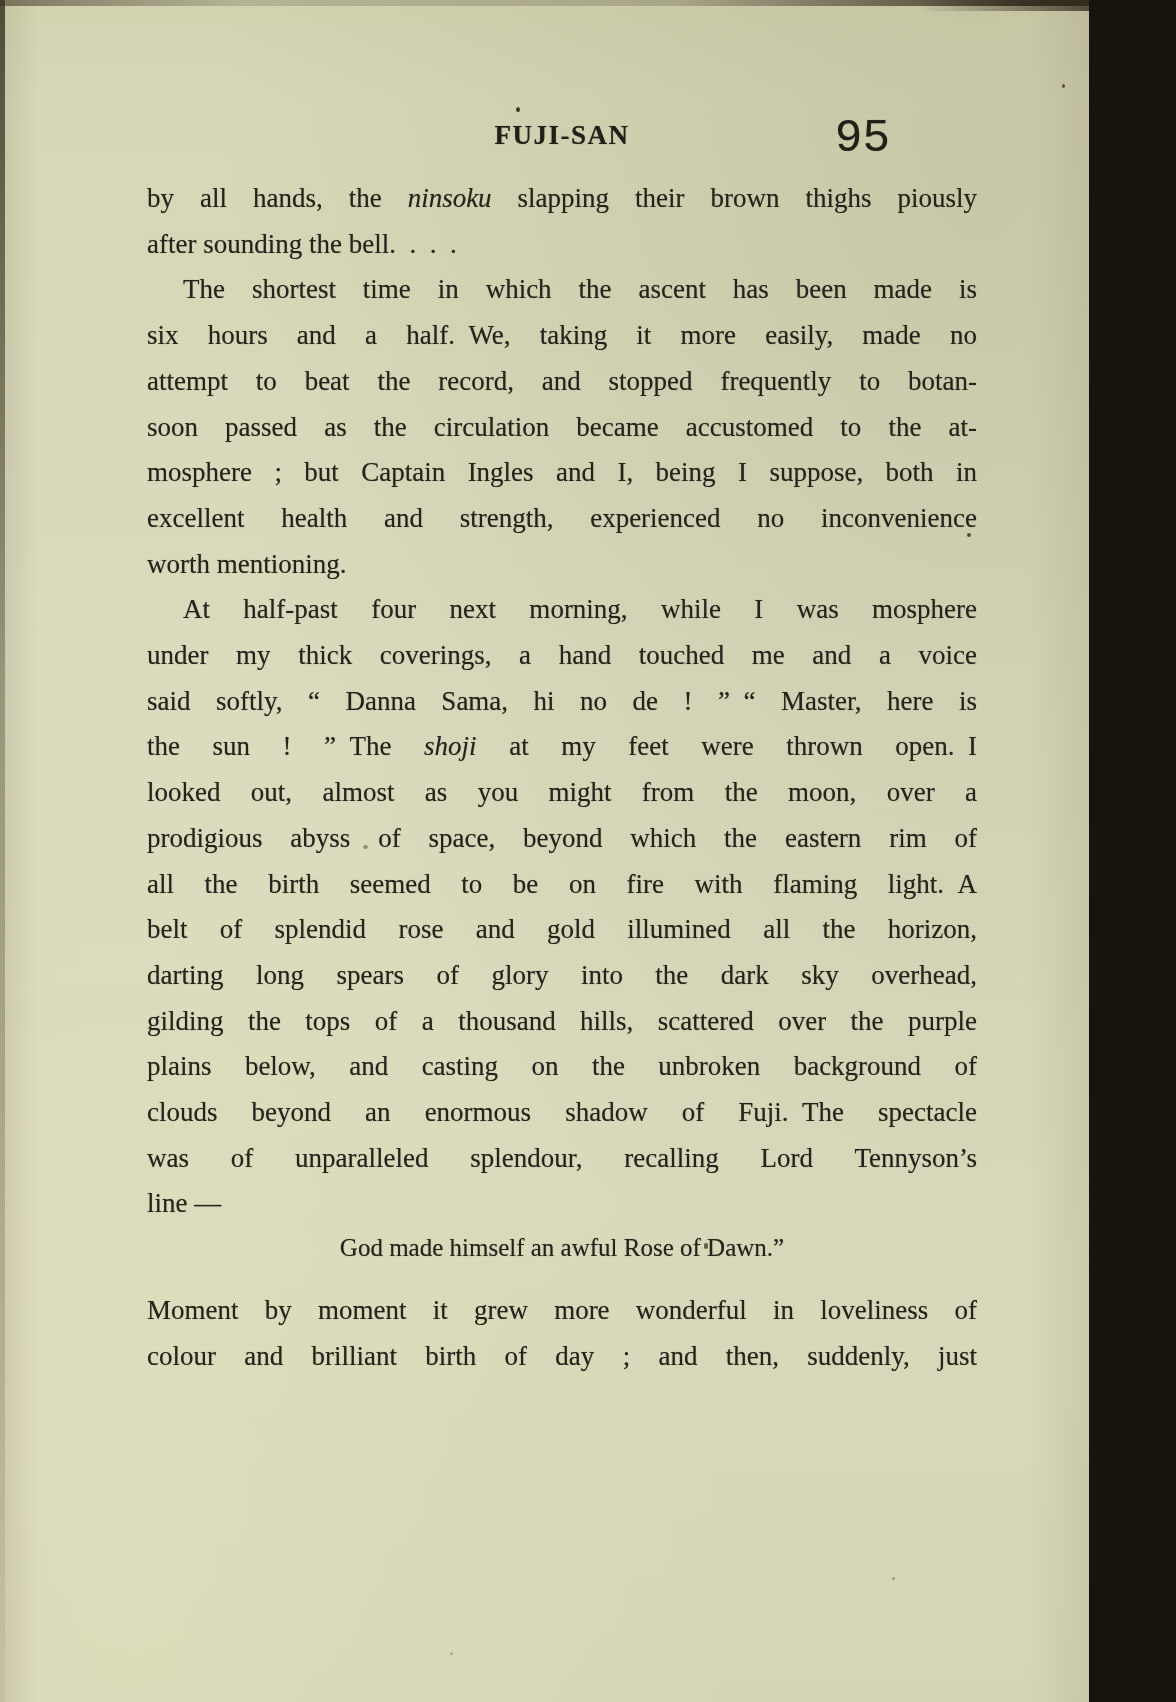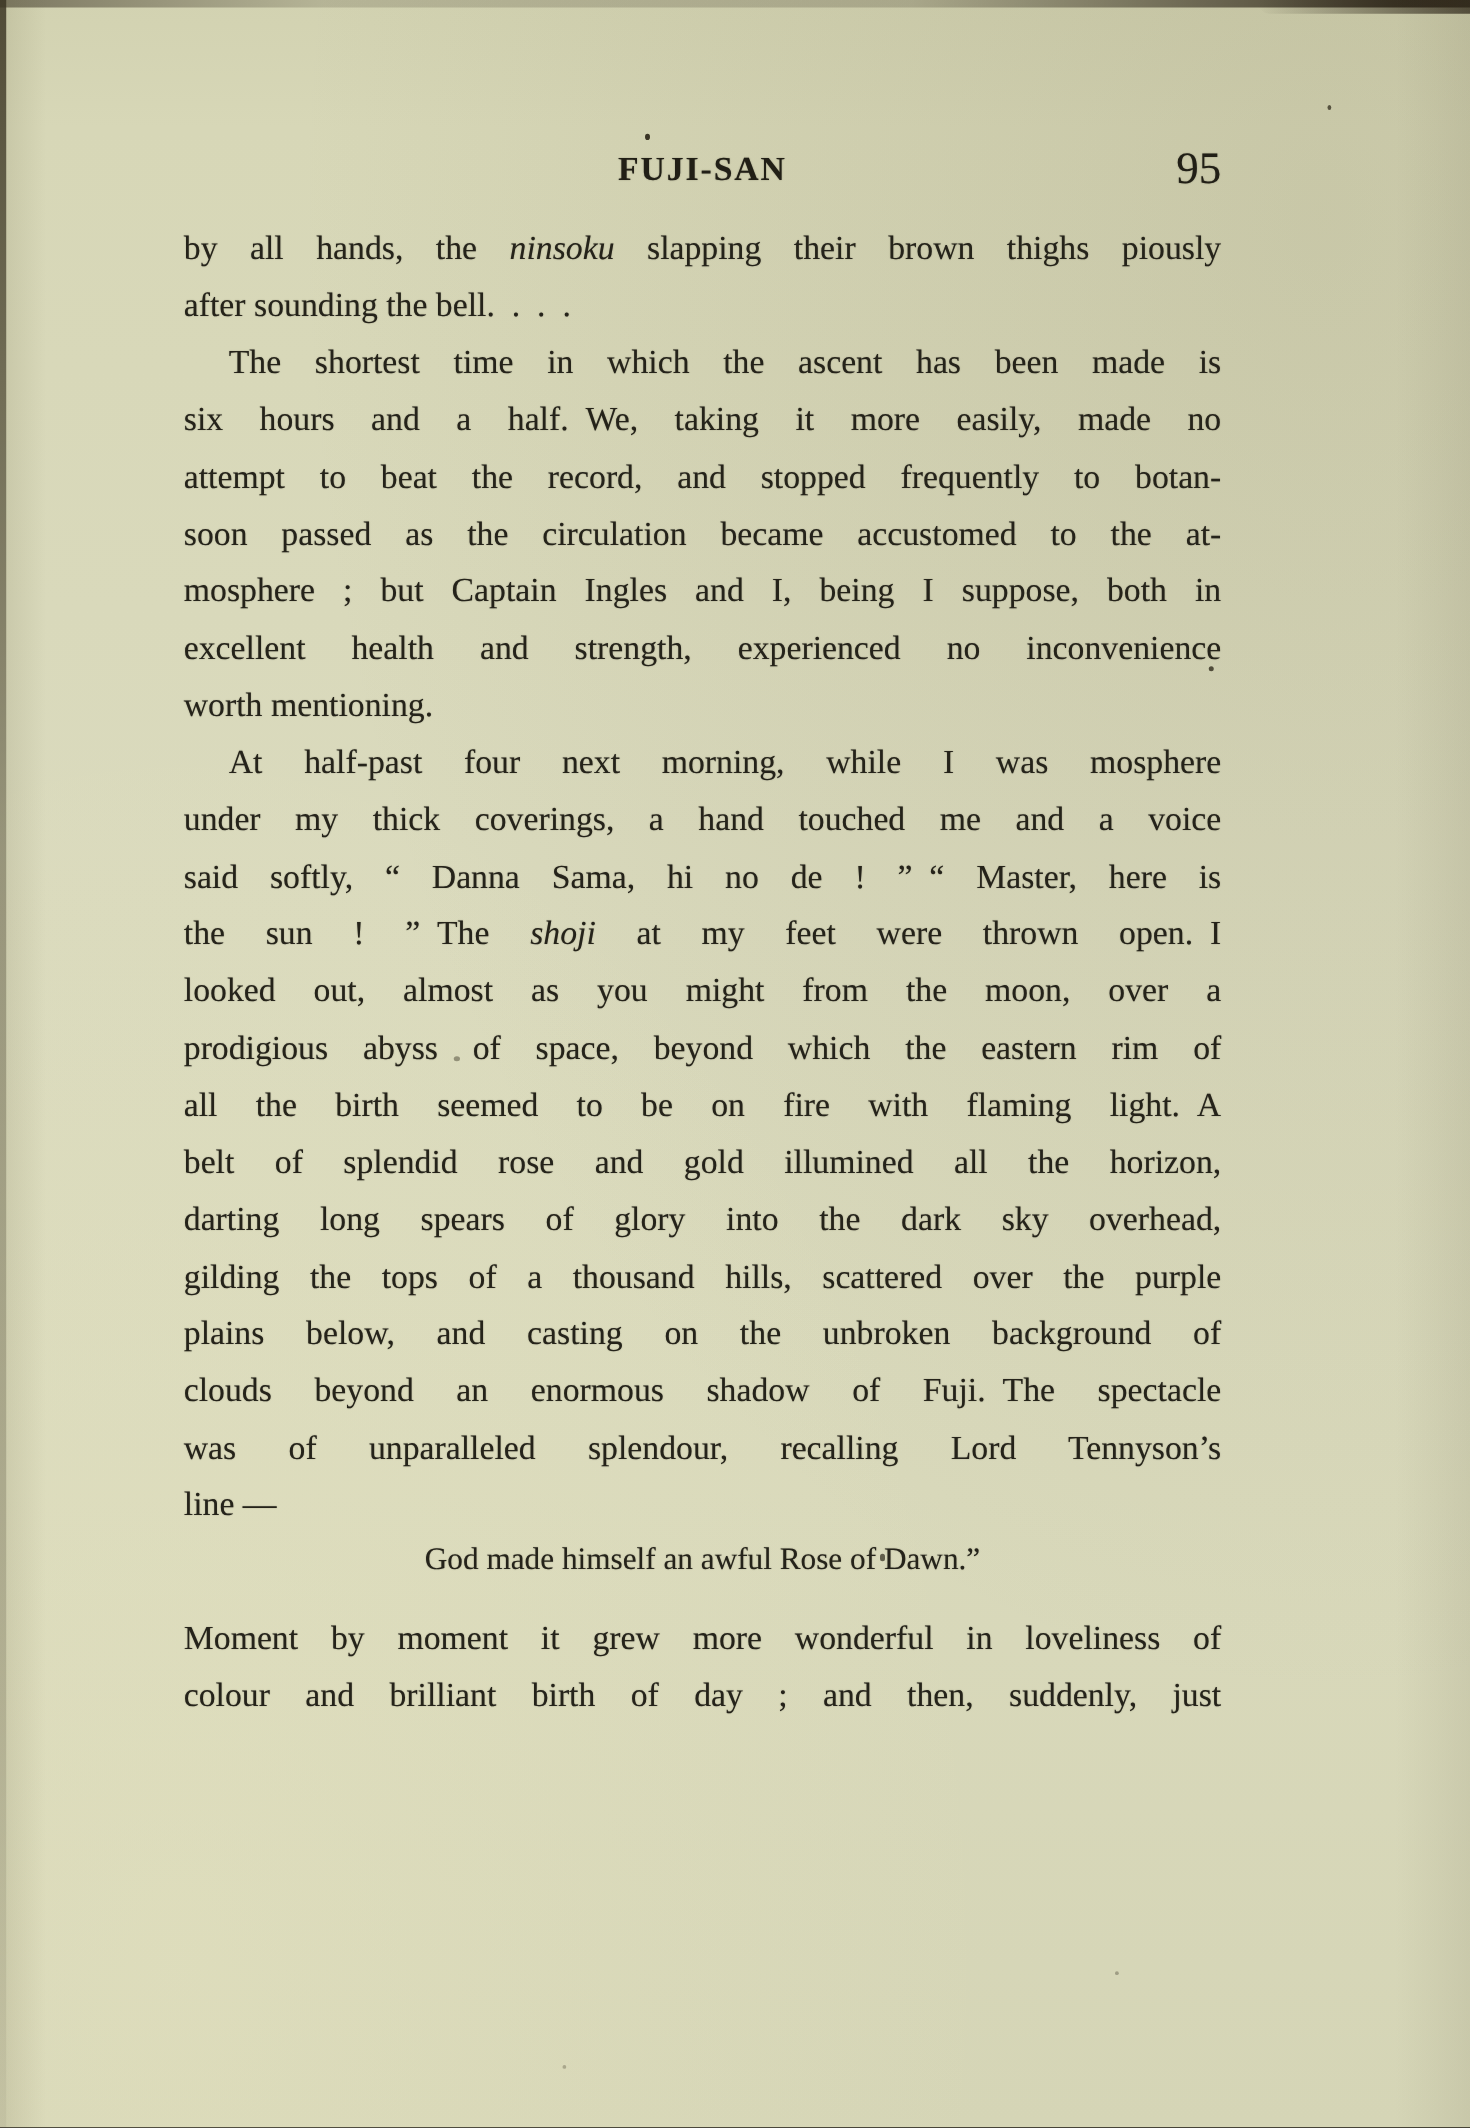--- a/index.html
+++ b/index.html
@@ -1,18 +1,18 @@
 <!DOCTYPE html>
 <html><head>
 <meta charset="utf-8">
 <style>
   html,body{margin:0;padding:0;background:#17140e;}
   .photo{
     position:relative;
-    width:1176px;height:1702px;
+    width:1089px;height:1702px;
     overflow:hidden;
     background:
       radial-gradient(ellipse at 12% 92%, rgba(238,235,198,0.30), rgba(238,235,198,0) 45%),
       radial-gradient(ellipse at 90% 10%, rgba(120,115,82,0.16), rgba(120,115,82,0) 55%),
       linear-gradient(180deg,#d2d2b1 0%, #d7d7b7 6%, #dadabd 40%, #d9d9bb 70%, #d5d5b6 100%);
     font-family:"Liberation Serif","DejaVu Serif",serif;
     color:#25231a;
   }
   
   .edge-top{position:absolute;top:0;left:0;right:0;height:6px;
@@ -28,21 +28,21 @@
     background:linear-gradient(270deg, rgba(108,104,78,.12), rgba(108,104,78,0));}
 
   
   .running-title{
     position:absolute;top:120px;left:147px;width:830px;
     text-align:center;font-size:27px;font-weight:bold;letter-spacing:1.5px;
     color:#211f16;text-shadow:0 0 1px rgba(33,31,22,.5);
   }
   .page-number{
     position:absolute;top:113px;right:199px;
-    font-size:36px;color:#211f16;text-shadow:0 0 1px rgba(33,31,22,.45);
+    font-size:46px;color:#211f16;text-shadow:0 0 1px rgba(33,31,22,.45);font-family:Liberation Mono, monospace;
   }
 
   
   .text-block{
     position:absolute;top:176px;left:147px;width:830px;
     font-size:27px;line-height:45.7px;
     text-shadow:0 0 1px rgba(37,35,26,.42);
   }
   .para{margin:0;}
   .line{text-align:justify;text-align-last:justify;white-space:normal;}

